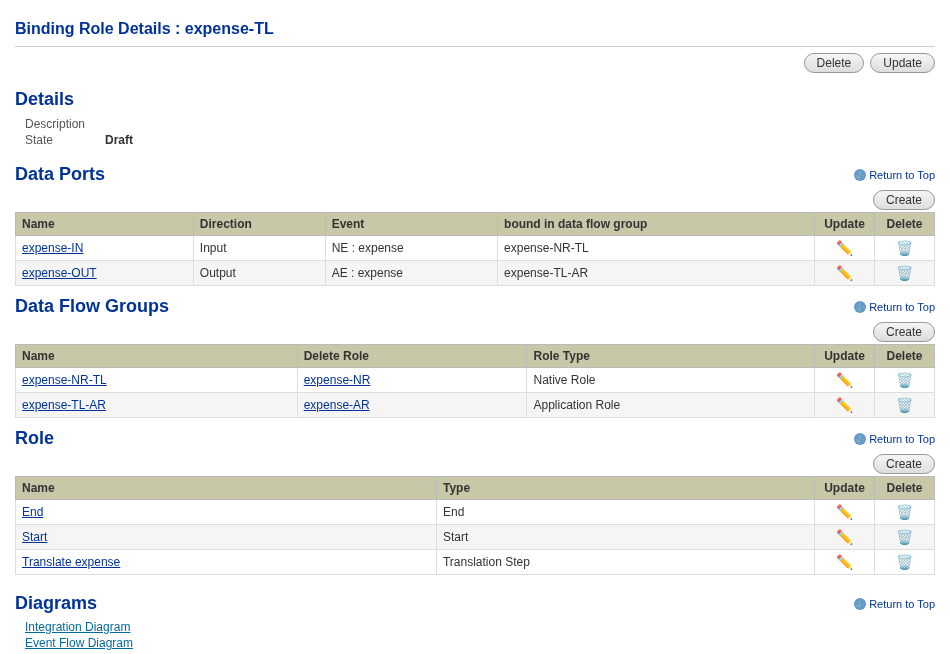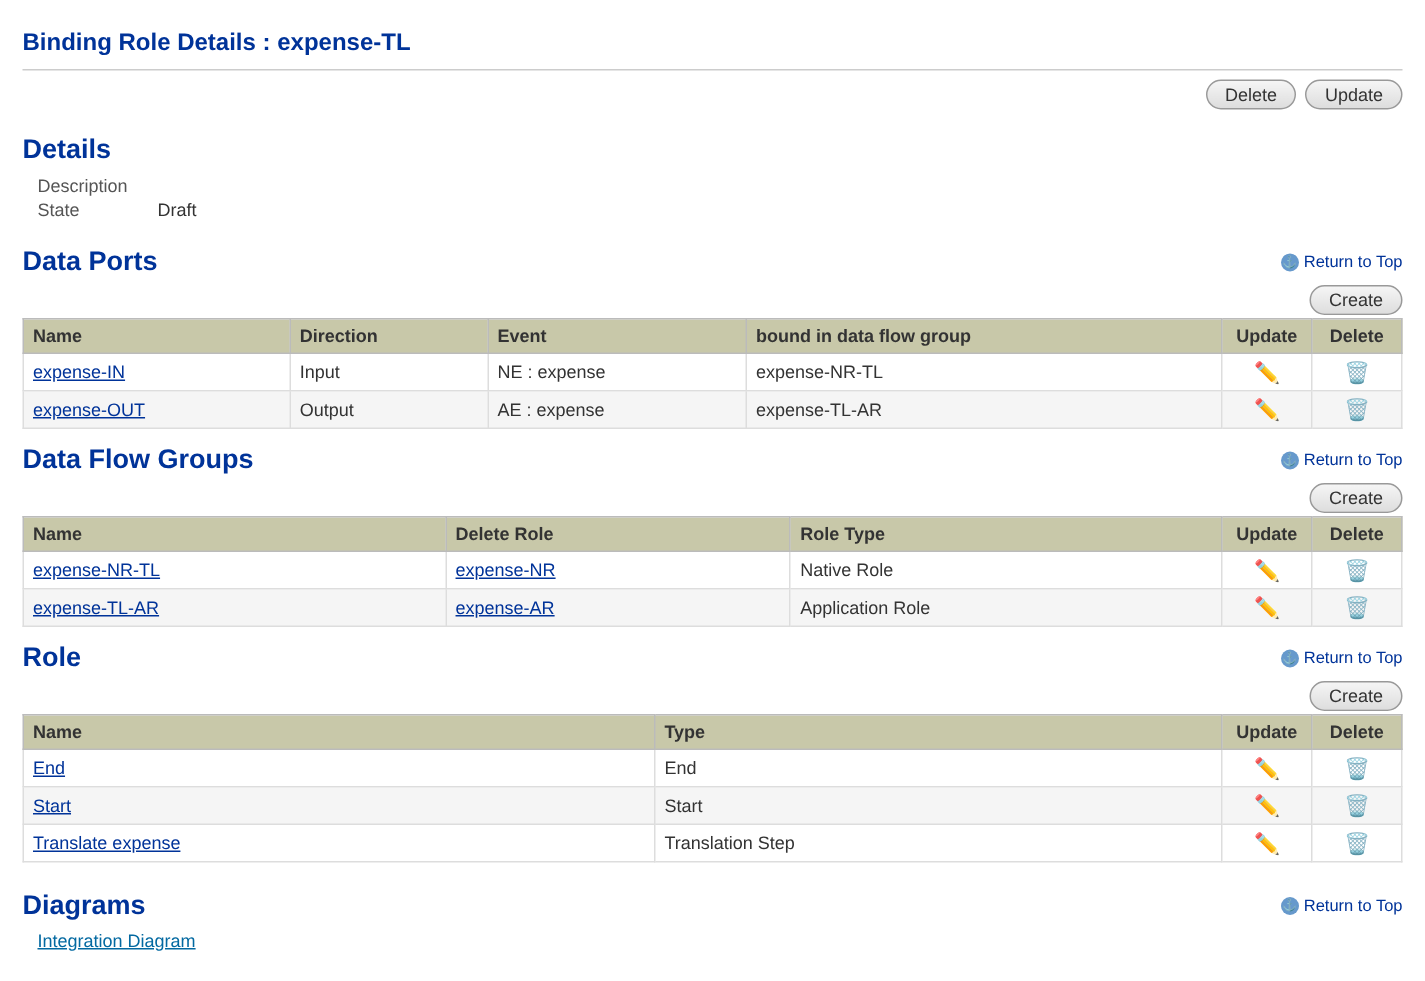--- a/index.html
+++ b/index.html
@@ -83,21 +83,21 @@
     .details-block .detail-row {
       display: flex;
       gap: 10px;
       padding: 1px 0;
     }
     .details-block .detail-label {
       color: #555;
       width: 70px;
     }
     .details-block .detail-value {
-      font-weight: normal;
+      font-weight: bold;
     }
     table {
       width: 100%;
       border-collapse: collapse;
       margin-bottom: 2px;
       border-radius: 19px;
     }
     table thead tr {
       background: #c8c8a9;
     }
@@ -351,16 +351,17 @@
   <div class="section" style="margin-top:16px;">
     <div class="section-header">
       <span class="section-title">Diagrams</span>
       <a class="return-to-top">
         <span class="anchor-icon">⚓</span>
         <span>Return to Top</span>
       </a>
     </div>
     <div class="diagrams-links" id="diagrams-links">
     <a>Integration Diagram</a>
+        <a>Event Flow Diagram</a>
       </div>
   </div>
 
 </div>
 
 </body></html>

